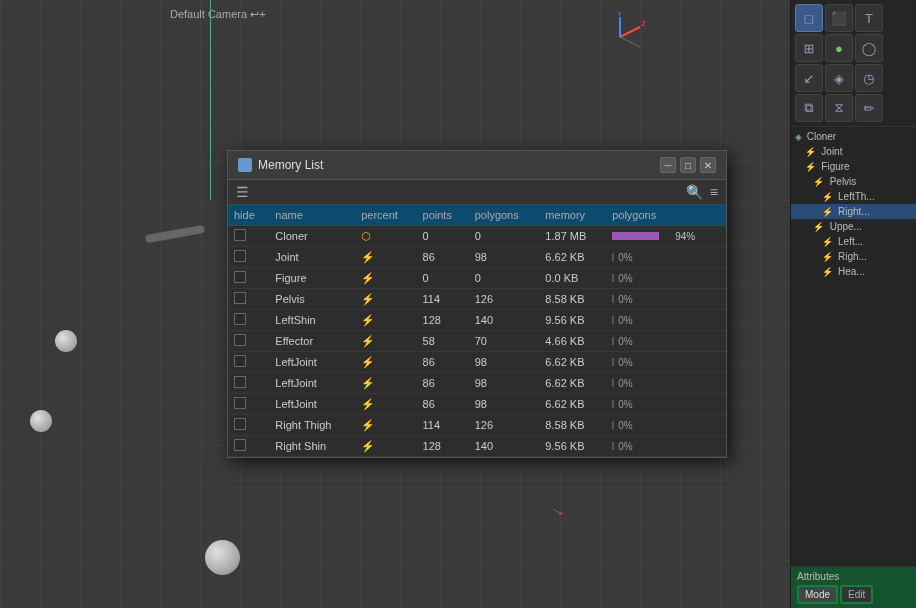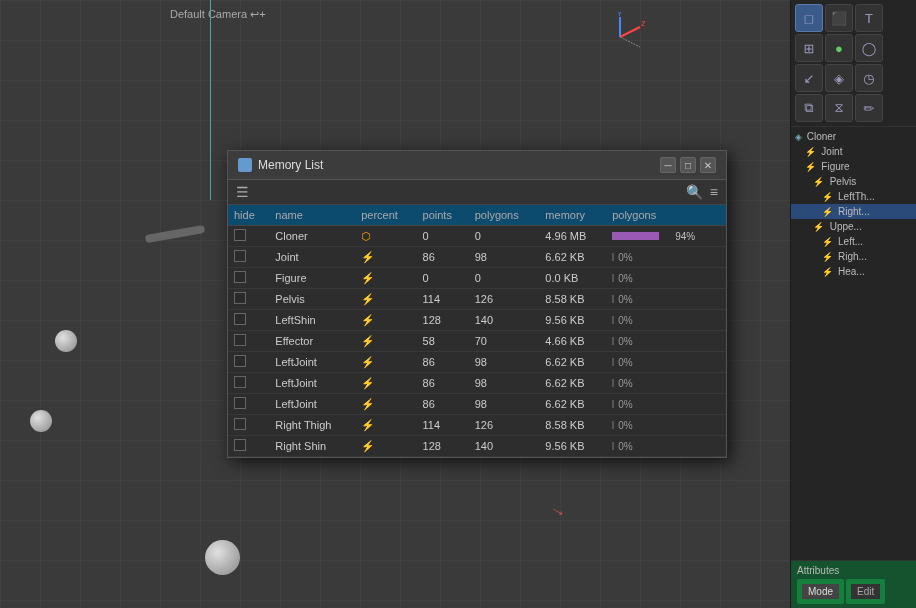--- a/index.html
+++ b/index.html
@@ -289,21 +289,21 @@
     }
 
     .attr-tabs {
       display: flex;
       gap: 2px;
     }
 
     .attr-tab {
       padding: 2px 6px;
       background: #333;
-      border: 5px solid #15803d;
+      border: 2px solid #15803d;
       border-radius: 2px;
       font-size: 10px;
       color: #aaa;
       cursor: pointer;
     }
 
     .attr-tab.active {
       background: #444;
       color: #ddd;
     }
@@ -372,21 +372,21 @@
           <th>polygons</th>
         </tr>
       </thead>
       <tbody id="memory-tbody">
       <tr>
             <td><div class="checkbox"></div></td>
             <td>Cloner</td>
             <td><span style="color:#f90;font-size:11px;">⬡</span></td>
             <td>0</td>
             <td>0</td>
-            <td>4.96 MB</td>
+            <td>1.87 MB</td>
             <td>
               <div class="percent-bar-container">
       <div class="percent-bar" style="width:47px;background:#9b59b6;"></div>
       <span class="percent-text high">94%</span>
     </div>
             </td>
           </tr>
           <tr>
             <td><div class="checkbox"></div></td>
             <td>Joint</td>

